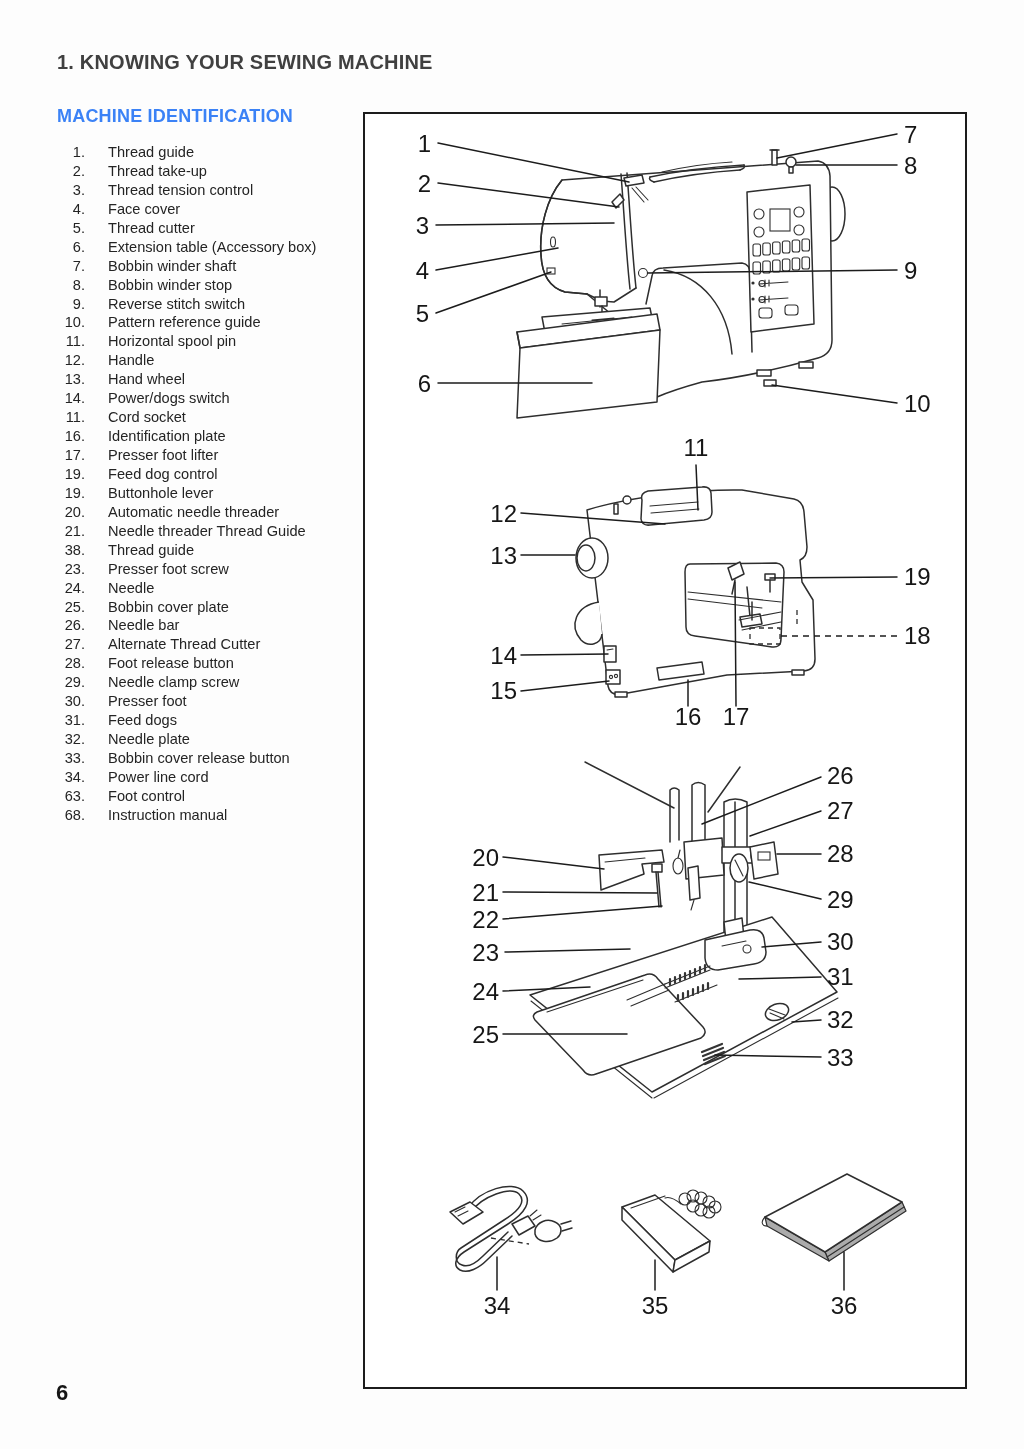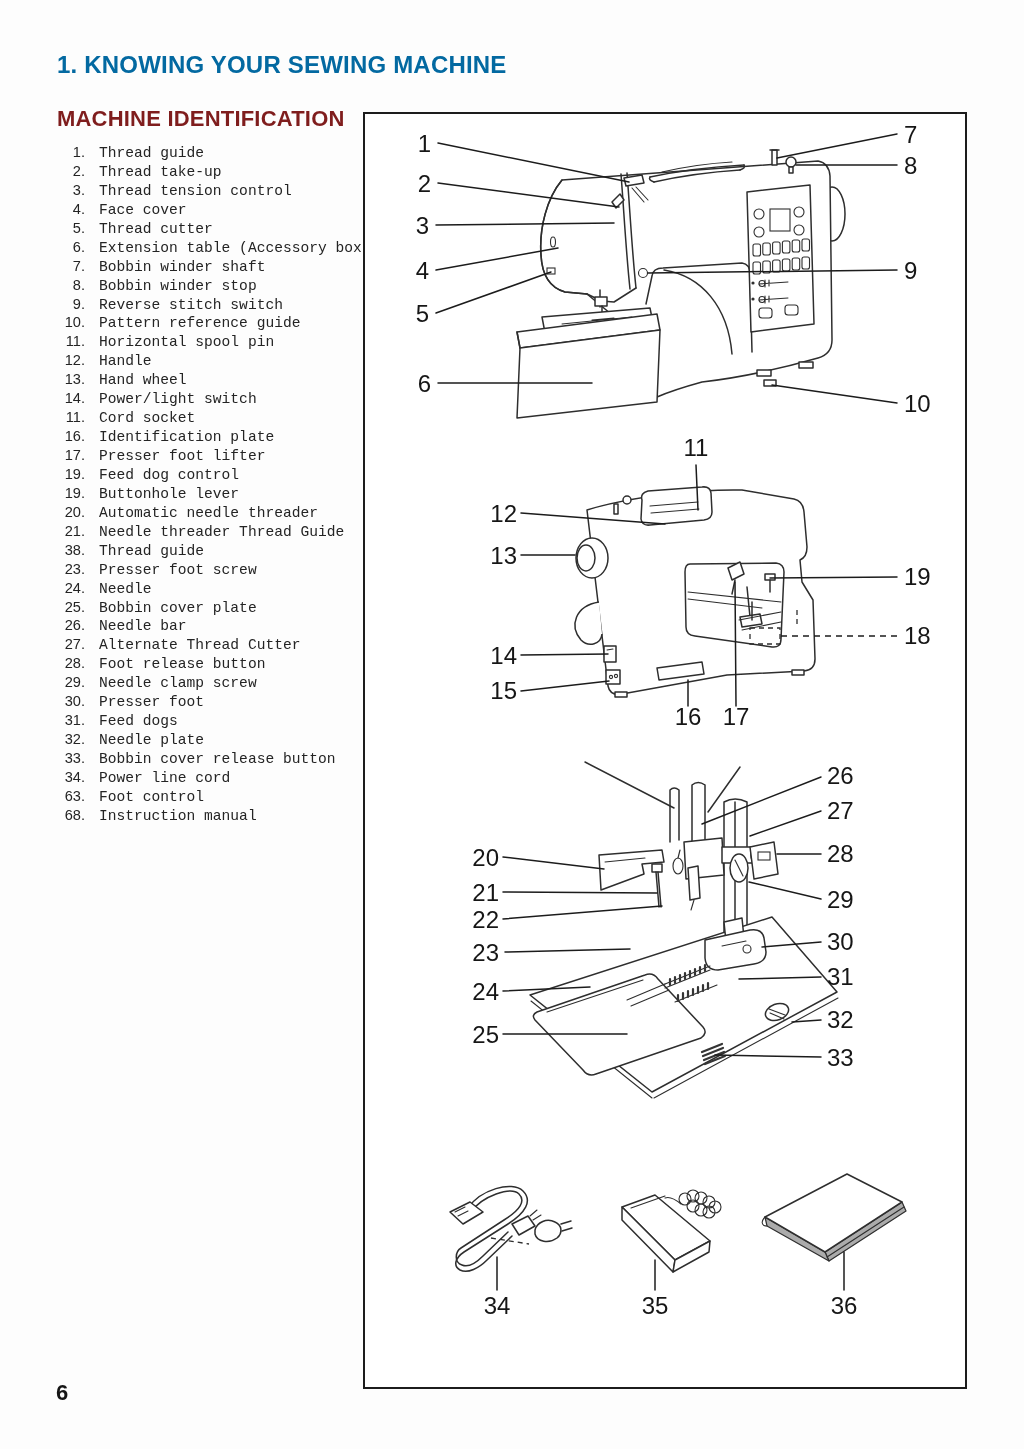--- a/index.html
+++ b/index.html
@@ -5,36 +5,36 @@
   html,body{margin:0;padding:0;}
   body{
     width:1024px;height:1449px;position:relative;
     background:#fdfdfd;
     font-family:"Liberation Sans", sans-serif;
     color:#1a1a1a;
     overflow:hidden;
   }
   .page-title{
     position:absolute;left:57px;top:51px;
-    font-size:24px;font-weight:bold;letter-spacing:.2px;color:#0369a1;
+    font-size:20px;font-weight:bold;letter-spacing:.2px;color:#404040;
   }
   .section-heading{
     position:absolute;left:57px;top:106px;
-    font-size:22px;font-weight:bold;letter-spacing:.2px;color:#7f1d1d;
+    font-size:18px;font-weight:bold;letter-spacing:.2px;color:#3b82f6;
   }
   .parts{
     position:absolute;left:57px;top:143px;width:305px;
   }
   .part-row{
     display:flex;align-items:baseline;
     height:18.94px;line-height:18.94px;
     font-size:14.6px;color:#242424;
   }
   .pnum{width:28px;text-align:right;flex:0 0 28px;}
-  .plabel{margin-left:14px;white-space:nowrap;font-family:Liberation Mono, monospace;}
+  .plabel{margin-left:23px;white-space:nowrap;}
   .diagram-box{
     position:absolute;left:363px;top:112px;width:604px;height:1277px;
     border:2px solid #1c1c1c;background:#fff;box-sizing:border-box;
   }
   .diagram-box svg{position:absolute;left:0;top:0;width:600px;height:1273px;}
   .page-number{
     position:absolute;left:56px;top:1380px;
     font-size:22px;font-weight:bold;color:#151515;
   }
   
@@ -117,21 +117,21 @@
       <span class="plabel">Handle</span>
     </div>
 
     <div class="part-row">
       <span class="pnum">13.</span>
       <span class="plabel">Hand wheel</span>
     </div>
 
     <div class="part-row">
       <span class="pnum">14.</span>
-      <span class="plabel">Power/light switch</span>
+      <span class="plabel">Power/dogs switch</span>
     </div>
 
     <div class="part-row">
       <span class="pnum">11.</span>
       <span class="plabel">Cord socket</span>
     </div>
 
     <div class="part-row">
       <span class="pnum">16.</span>
       <span class="plabel">Identification plate</span>

